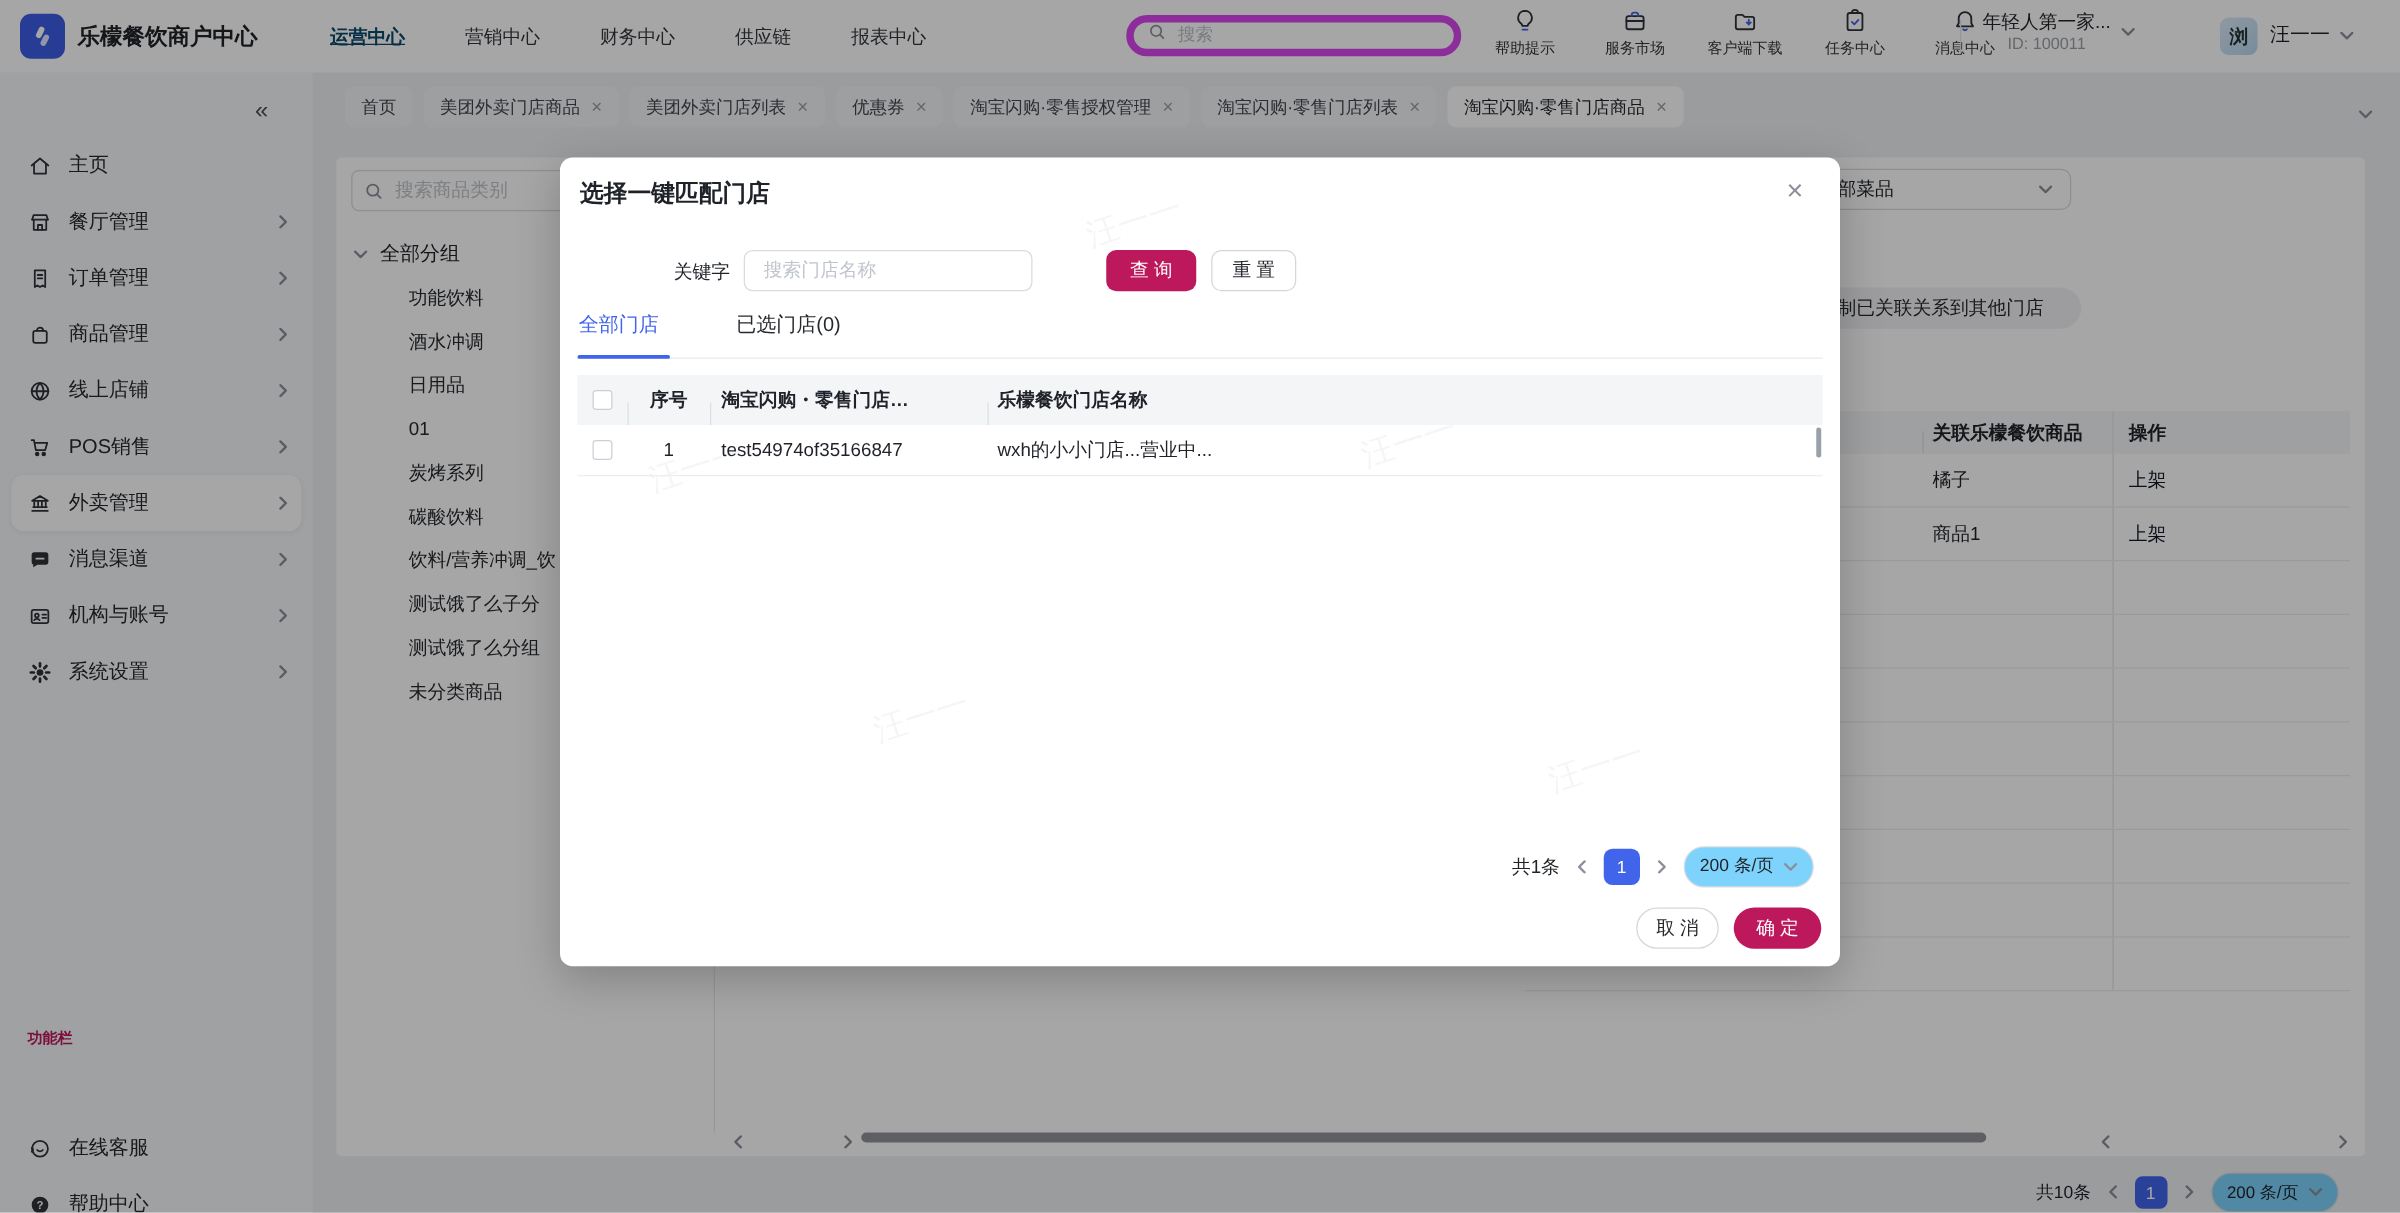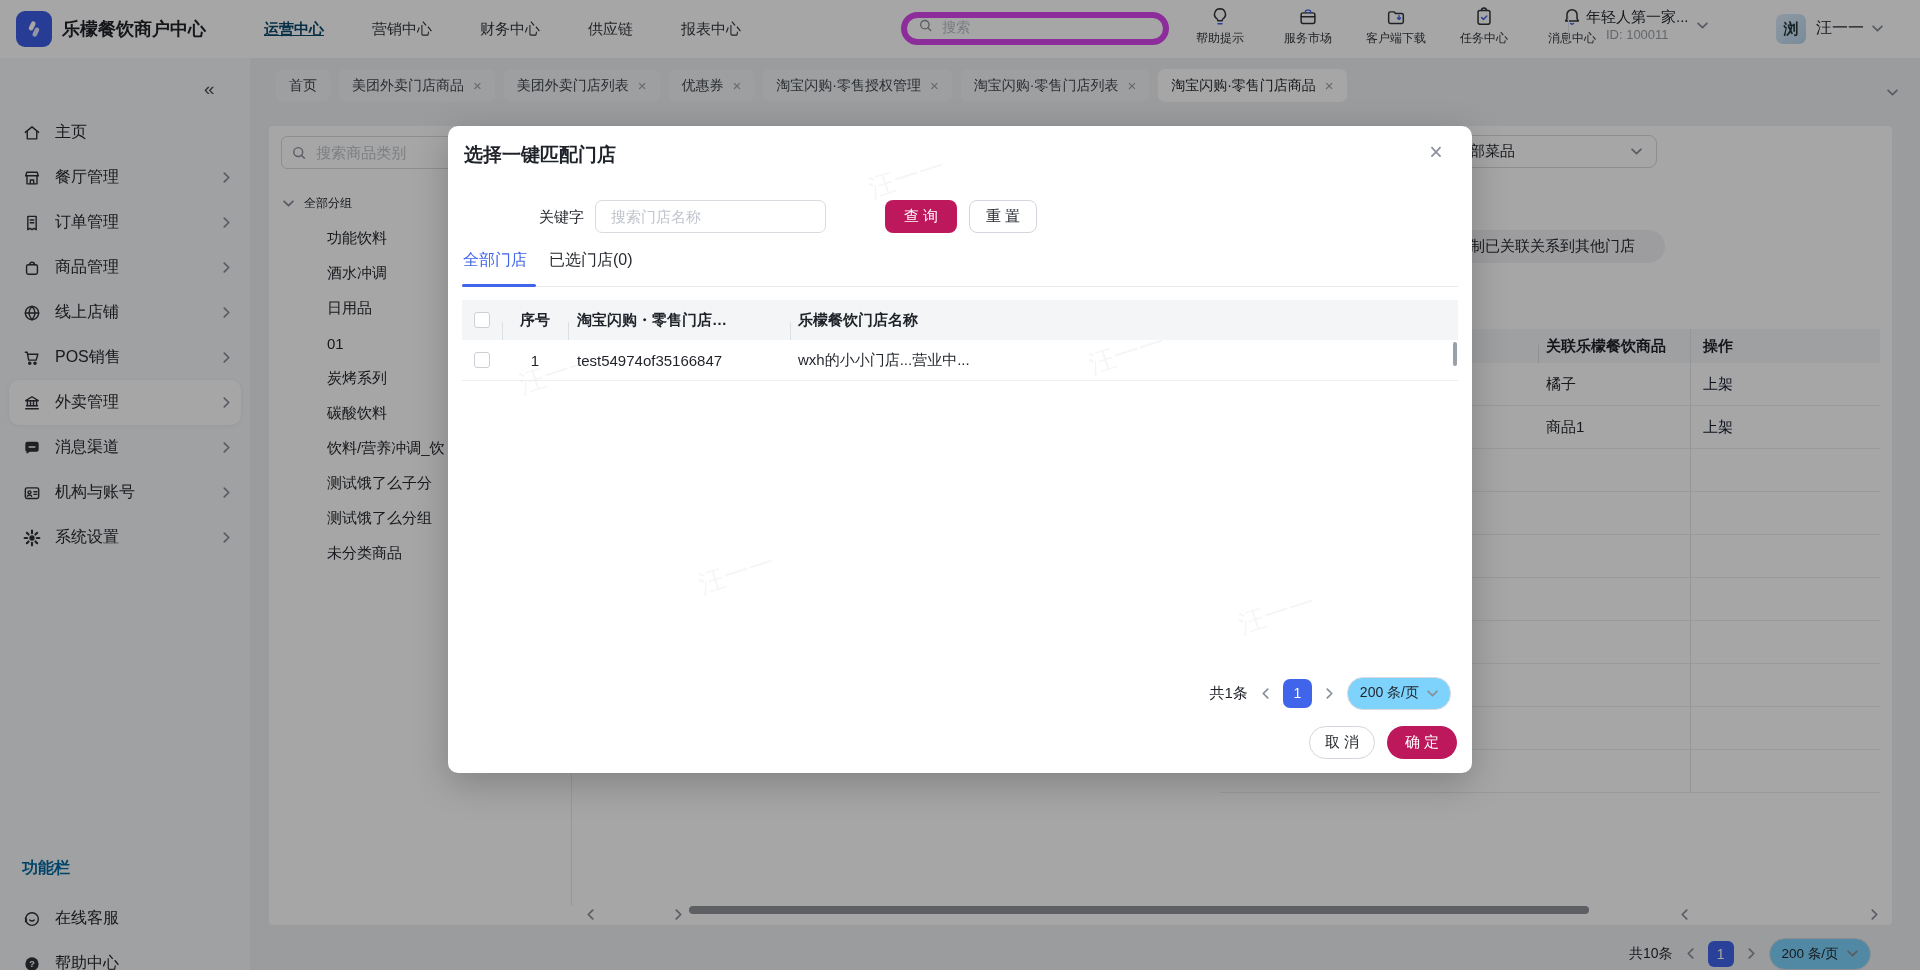--- a/index.html
+++ b/index.html
@@ -33,39 +33,39 @@
   .avatar{position:absolute;left:1776px;top:14px;width:30px;height:30px;border-radius:7px;background:linear-gradient(140deg,#dcebf9,#b9d6ef);display:flex;align-items:center;justify-content:center;font-size:15px;font-weight:bold;color:#233;font-family:"Liberation Serif","DejaVu Serif",serif;}
   .username{position:absolute;left:1816px;top:18px;display:flex;align-items:center;gap:8px;font-size:16px;cursor:pointer;}
 
   
   .sidebar{left:0;top:58px;width:250px;height:912px;background:#f6f7f9;z-index:4;}
   .collapse-btn{position:absolute;left:204px;top:20px;font-size:19px;color:#4a4d52;cursor:pointer;}
   .menu{position:absolute;left:0;top:52px;width:250px;display:flex;flex-direction:column;}
   .menu-item{height:45px;display:flex;align-items:center;gap:13px;padding:0 18px 0 22px;font-size:16px;color:#26292e;cursor:pointer;}
   .menu-item .lbl{flex:1;}
   .menu-item.active{background:#fff;border-radius:10px;margin:0 9px;padding:0 9px 0 13px;box-shadow:0 1px 4px rgba(31,35,41,.06);}
-  .side-footer-label{position:absolute;left:22px;top:800px;font-size:16px;font-weight:bold;color:#0369a1;}
+  .side-footer-label{position:absolute;left:22px;top:764px;font-size:12px;font-weight:bold;color:#be185d;}
   .side-footer{position:absolute;left:0;top:838px;width:250px;display:flex;flex-direction:column;}
   .sf-item{height:45px;display:flex;align-items:center;gap:13px;padding:0 22px;font-size:16px;color:#26292e;cursor:pointer;text-align:center;}
 
   
   .tabsbar{left:250px;top:58px;width:1670px;height:55px;display:flex;align-items:center;}
   .tabs-wrap{display:flex;gap:9px;margin-left:26px;align-items:center;}
   .tab{height:33px;display:flex;align-items:center;gap:9px;background:#f3f4f6;border-radius:7px;padding:0 13px;font-size:14px;color:#41464d;white-space:nowrap;cursor:pointer;}
   .tab.active{background:#fff;color:#1f2329;}
   .tab .x{color:#9aa0a8;font-size:15px;line-height:1;}
   .tabs-chev{position:absolute;right:22px;top:24px;}
 
   
   .panel{left:269px;top:126px;width:1623px;height:799px;background:#fff;border-radius:4px;}
   .tree-pane{position:absolute;left:0;top:0;width:302px;height:780px;border-right:1px solid #e9eaee;}
   .cat-search{position:absolute;left:12px;top:10px;width:262px;height:33px;border:1px solid #d9dbe0;border-radius:6px;display:flex;align-items:center;gap:8px;padding:0 10px;box-sizing:border-box;background:#fff;}
   .cat-search input{border:0;outline:0;width:100%;font-size:15px;font-family:inherit;color:#333;}
   .cat-search input::placeholder{color:#bfc4cb;}
-  .tree-root{position:absolute;left:14px;top:64px;height:26px;display:flex;align-items:center;gap:10px;font-size:12px;cursor:pointer;}
+  .tree-root{position:absolute;left:14px;top:64px;height:26px;display:flex;align-items:center;gap:10px;font-size:16px;cursor:pointer;}
   .tree-items{position:absolute;left:58px;top:95px;display:flex;flex-direction:column;}
   .tree-item{height:35px;display:flex;align-items:center;font-size:15px;color:#26292e;white-space:nowrap;cursor:pointer;}
 
   .dish-select{position:absolute;left:1163px;top:9px;width:225px;height:33px;border:1px solid #d9dbe0;border-radius:8px;background:#fff;display:flex;align-items:center;box-sizing:border-box;padding-left:22px;font-size:15px;cursor:pointer;}
   .dish-select .chev{position:absolute;right:14px;}
   .copy-btn{position:absolute;left:1156px;top:104px;width:240px;height:33px;border-radius:17px;background:#f1f2f5;display:flex;align-items:center;justify-content:center;font-size:15px;color:#26292e;cursor:pointer;white-space:nowrap;}
 
   .bg-table{position:absolute;left:951px;top:203px;width:660px;}
   .bg-thead{height:34px;background:#f5f6f8;display:flex;align-items:center;font-weight:bold;font-size:15px;}
   .bg-c1{width:318px;}
@@ -91,21 +91,21 @@
   .modal-close{position:absolute;left:972px;top:10px;width:32px;height:32px;display:flex;align-items:center;justify-content:center;font-size:23px;color:#8a8f99;cursor:pointer;}
   .kw-label{position:absolute;left:84px;top:74px;width:52px;height:34px;display:flex;align-items:center;justify-content:flex-end;font-size:15px;}
   .kw-input{position:absolute;left:147px;top:74px;width:231px;height:33px;border:1px solid #d9dbe0;border-radius:7px;box-sizing:border-box;display:flex;align-items:center;padding:0 13px;}
   .kw-input input{border:0;outline:0;width:100%;font-size:15px;font-family:inherit;color:#333;}
   .kw-input input::placeholder{color:#c0c5cd;}
   .btn{height:33px;border-radius:8px;display:flex;align-items:center;justify-content:center;font-size:15px;cursor:pointer;box-sizing:border-box;white-space:nowrap;}
   .btn-primary{background:#be185d;color:#fff;}
   .btn-plain{background:#fff;border:1px solid #d3d6dc;color:#26292e;}
   .btn-query{position:absolute;left:437px;top:74px;width:72px;}
   .btn-reset{position:absolute;left:521px;top:74px;width:68px;}
-  .m-tabs{position:absolute;left:15px;top:124px;display:flex;gap:22px;font-size:16px;}
+  .m-tabs{position:absolute;left:15px;top:124px;display:flex;gap:62px;font-size:16px;}
   .m-tab{cursor:pointer;color:#26292e;}
   .m-tab.active{color:#4065EB;}
   .m-tab-line{position:absolute;left:14px;top:160px;width:996px;height:1px;background:#e9eaec;}
   .m-tab-ink{position:absolute;left:14px;top:158px;width:74px;height:3px;border-radius:2px;background:#4065EB;}
   .m-table{position:absolute;left:14px;top:174px;width:996px;}
   .m-thead{height:40px;background:#f4f5f7;display:flex;align-items:center;font-size:15px;font-weight:bold;}
   .m-row{height:40px;display:flex;align-items:center;font-size:15px;border-bottom:1px solid #eceef0;}
   .mc1{width:40px;box-sizing:border-box;padding-left:12px;position:relative;}
   .mc2{width:66px;text-align:center;position:relative;}
   .mc3{width:222px;box-sizing:border-box;padding-left:9px;position:relative;}

